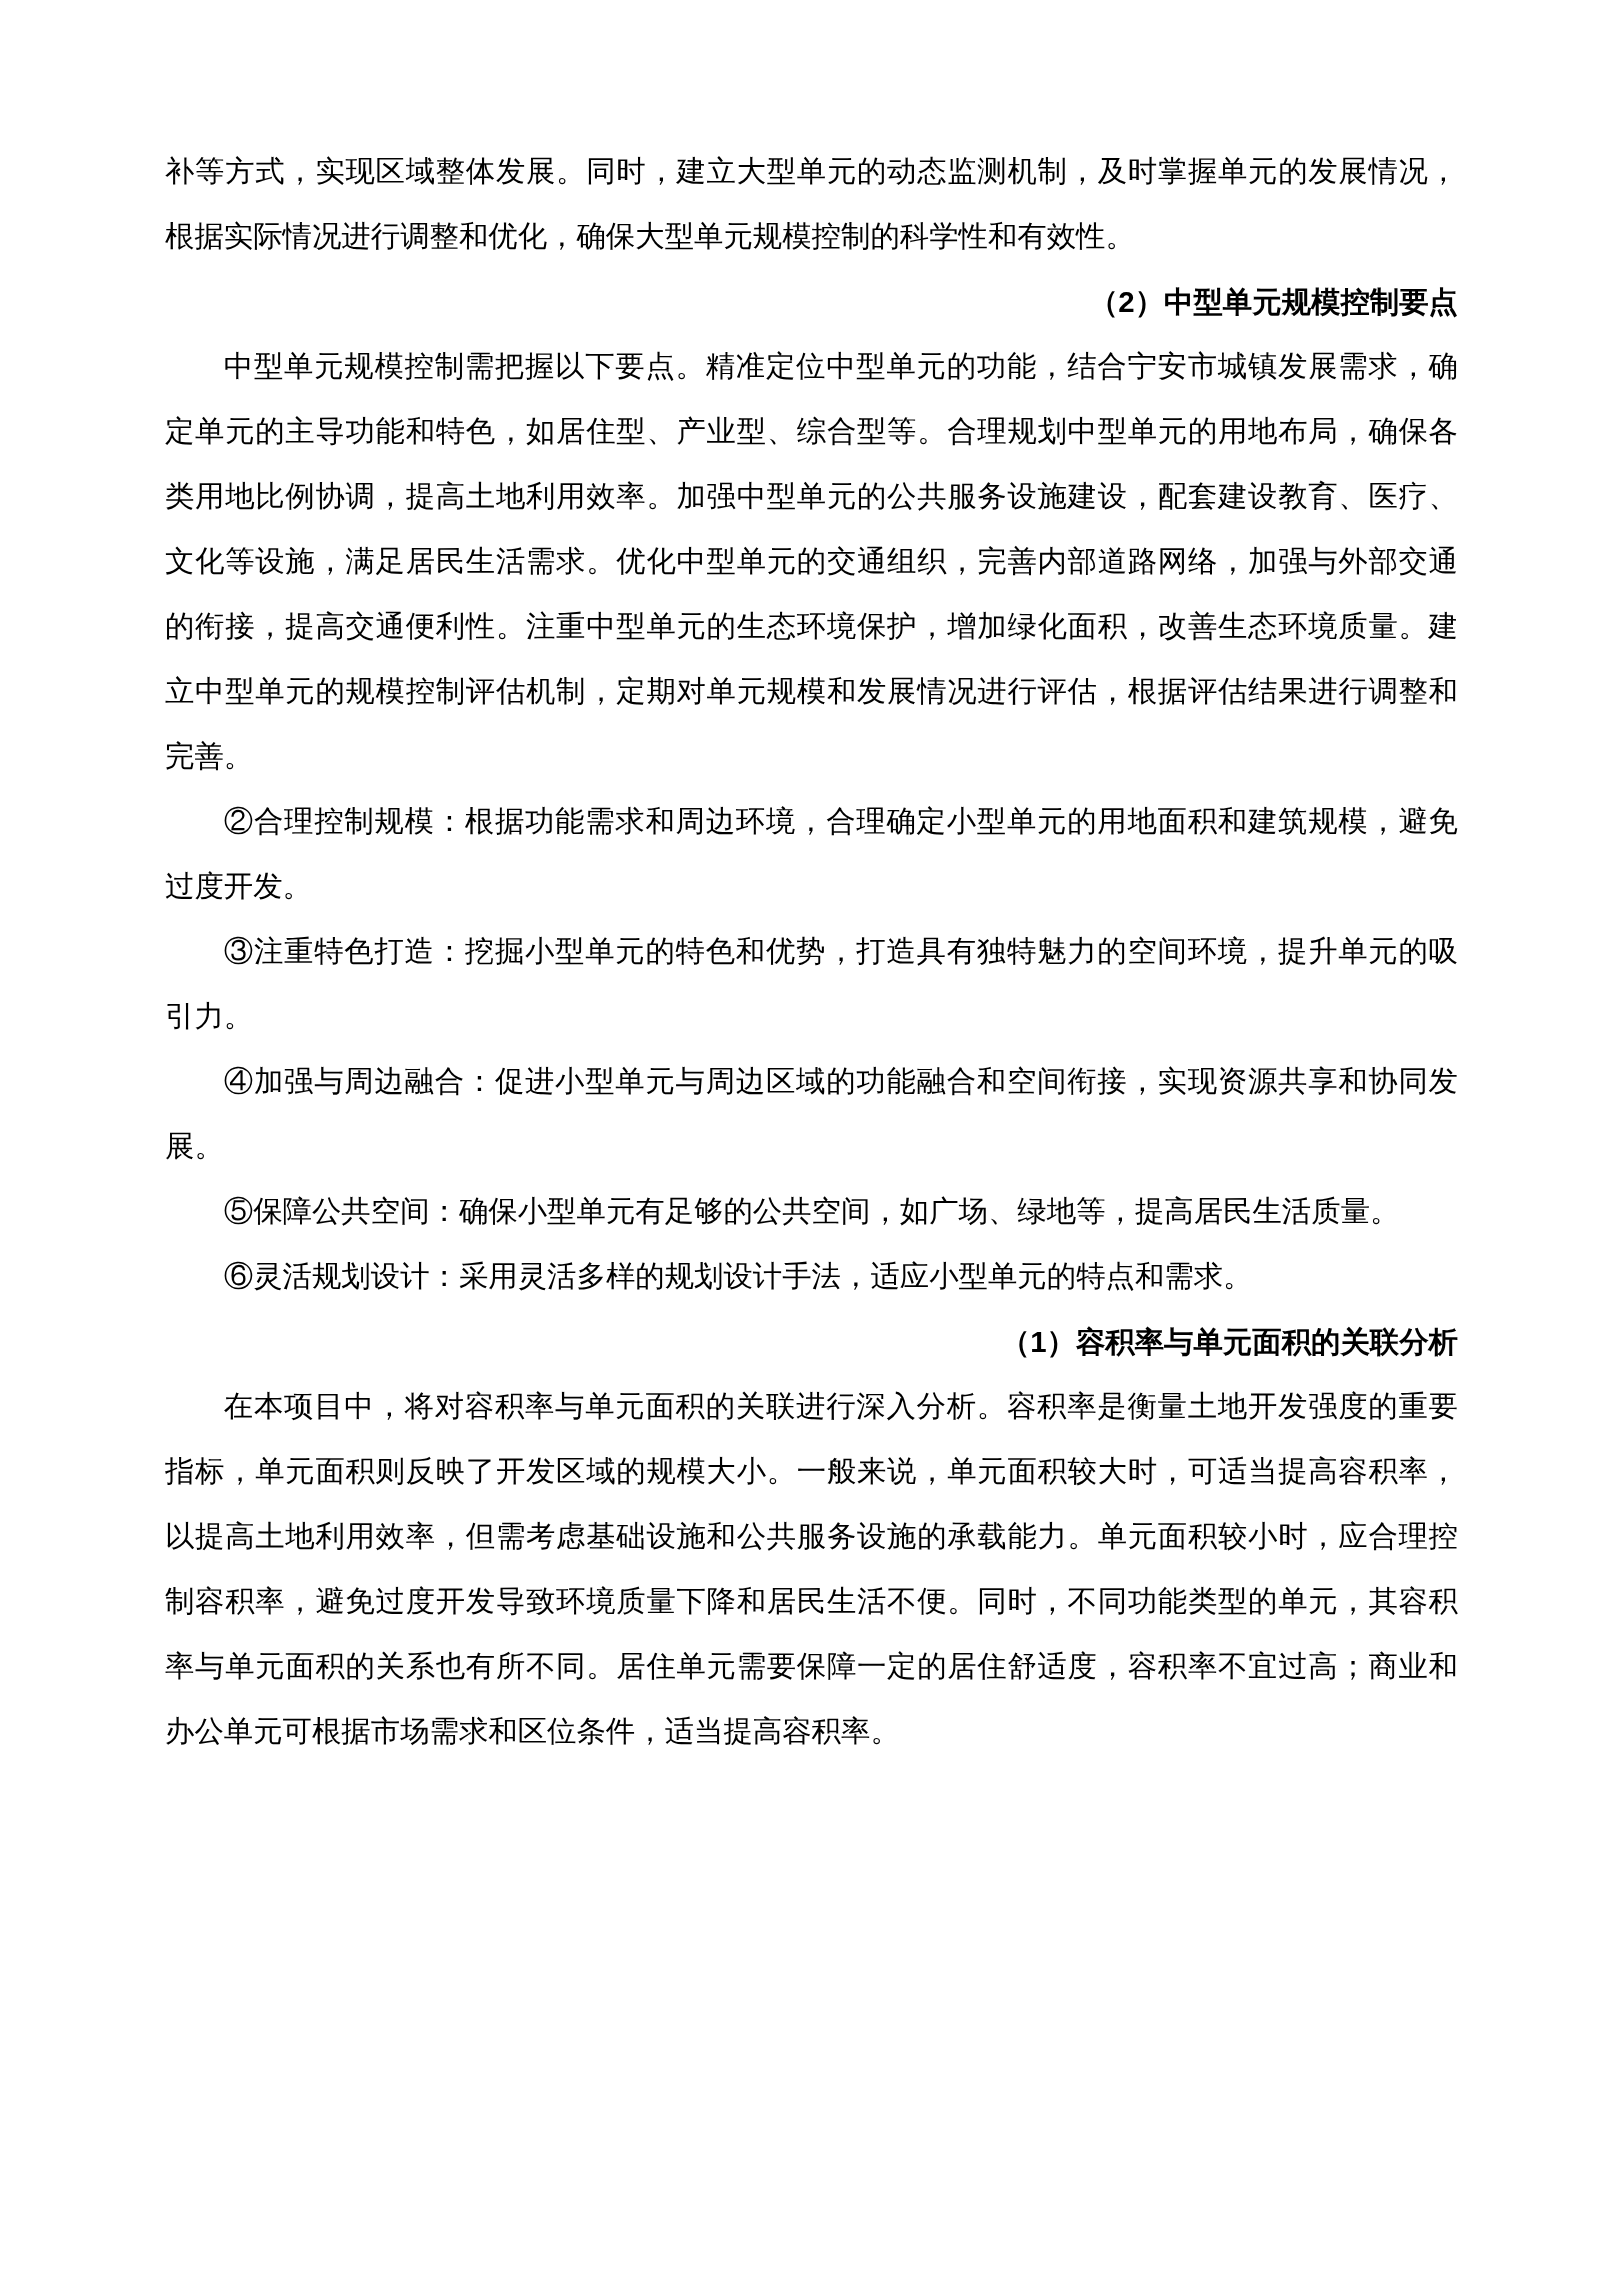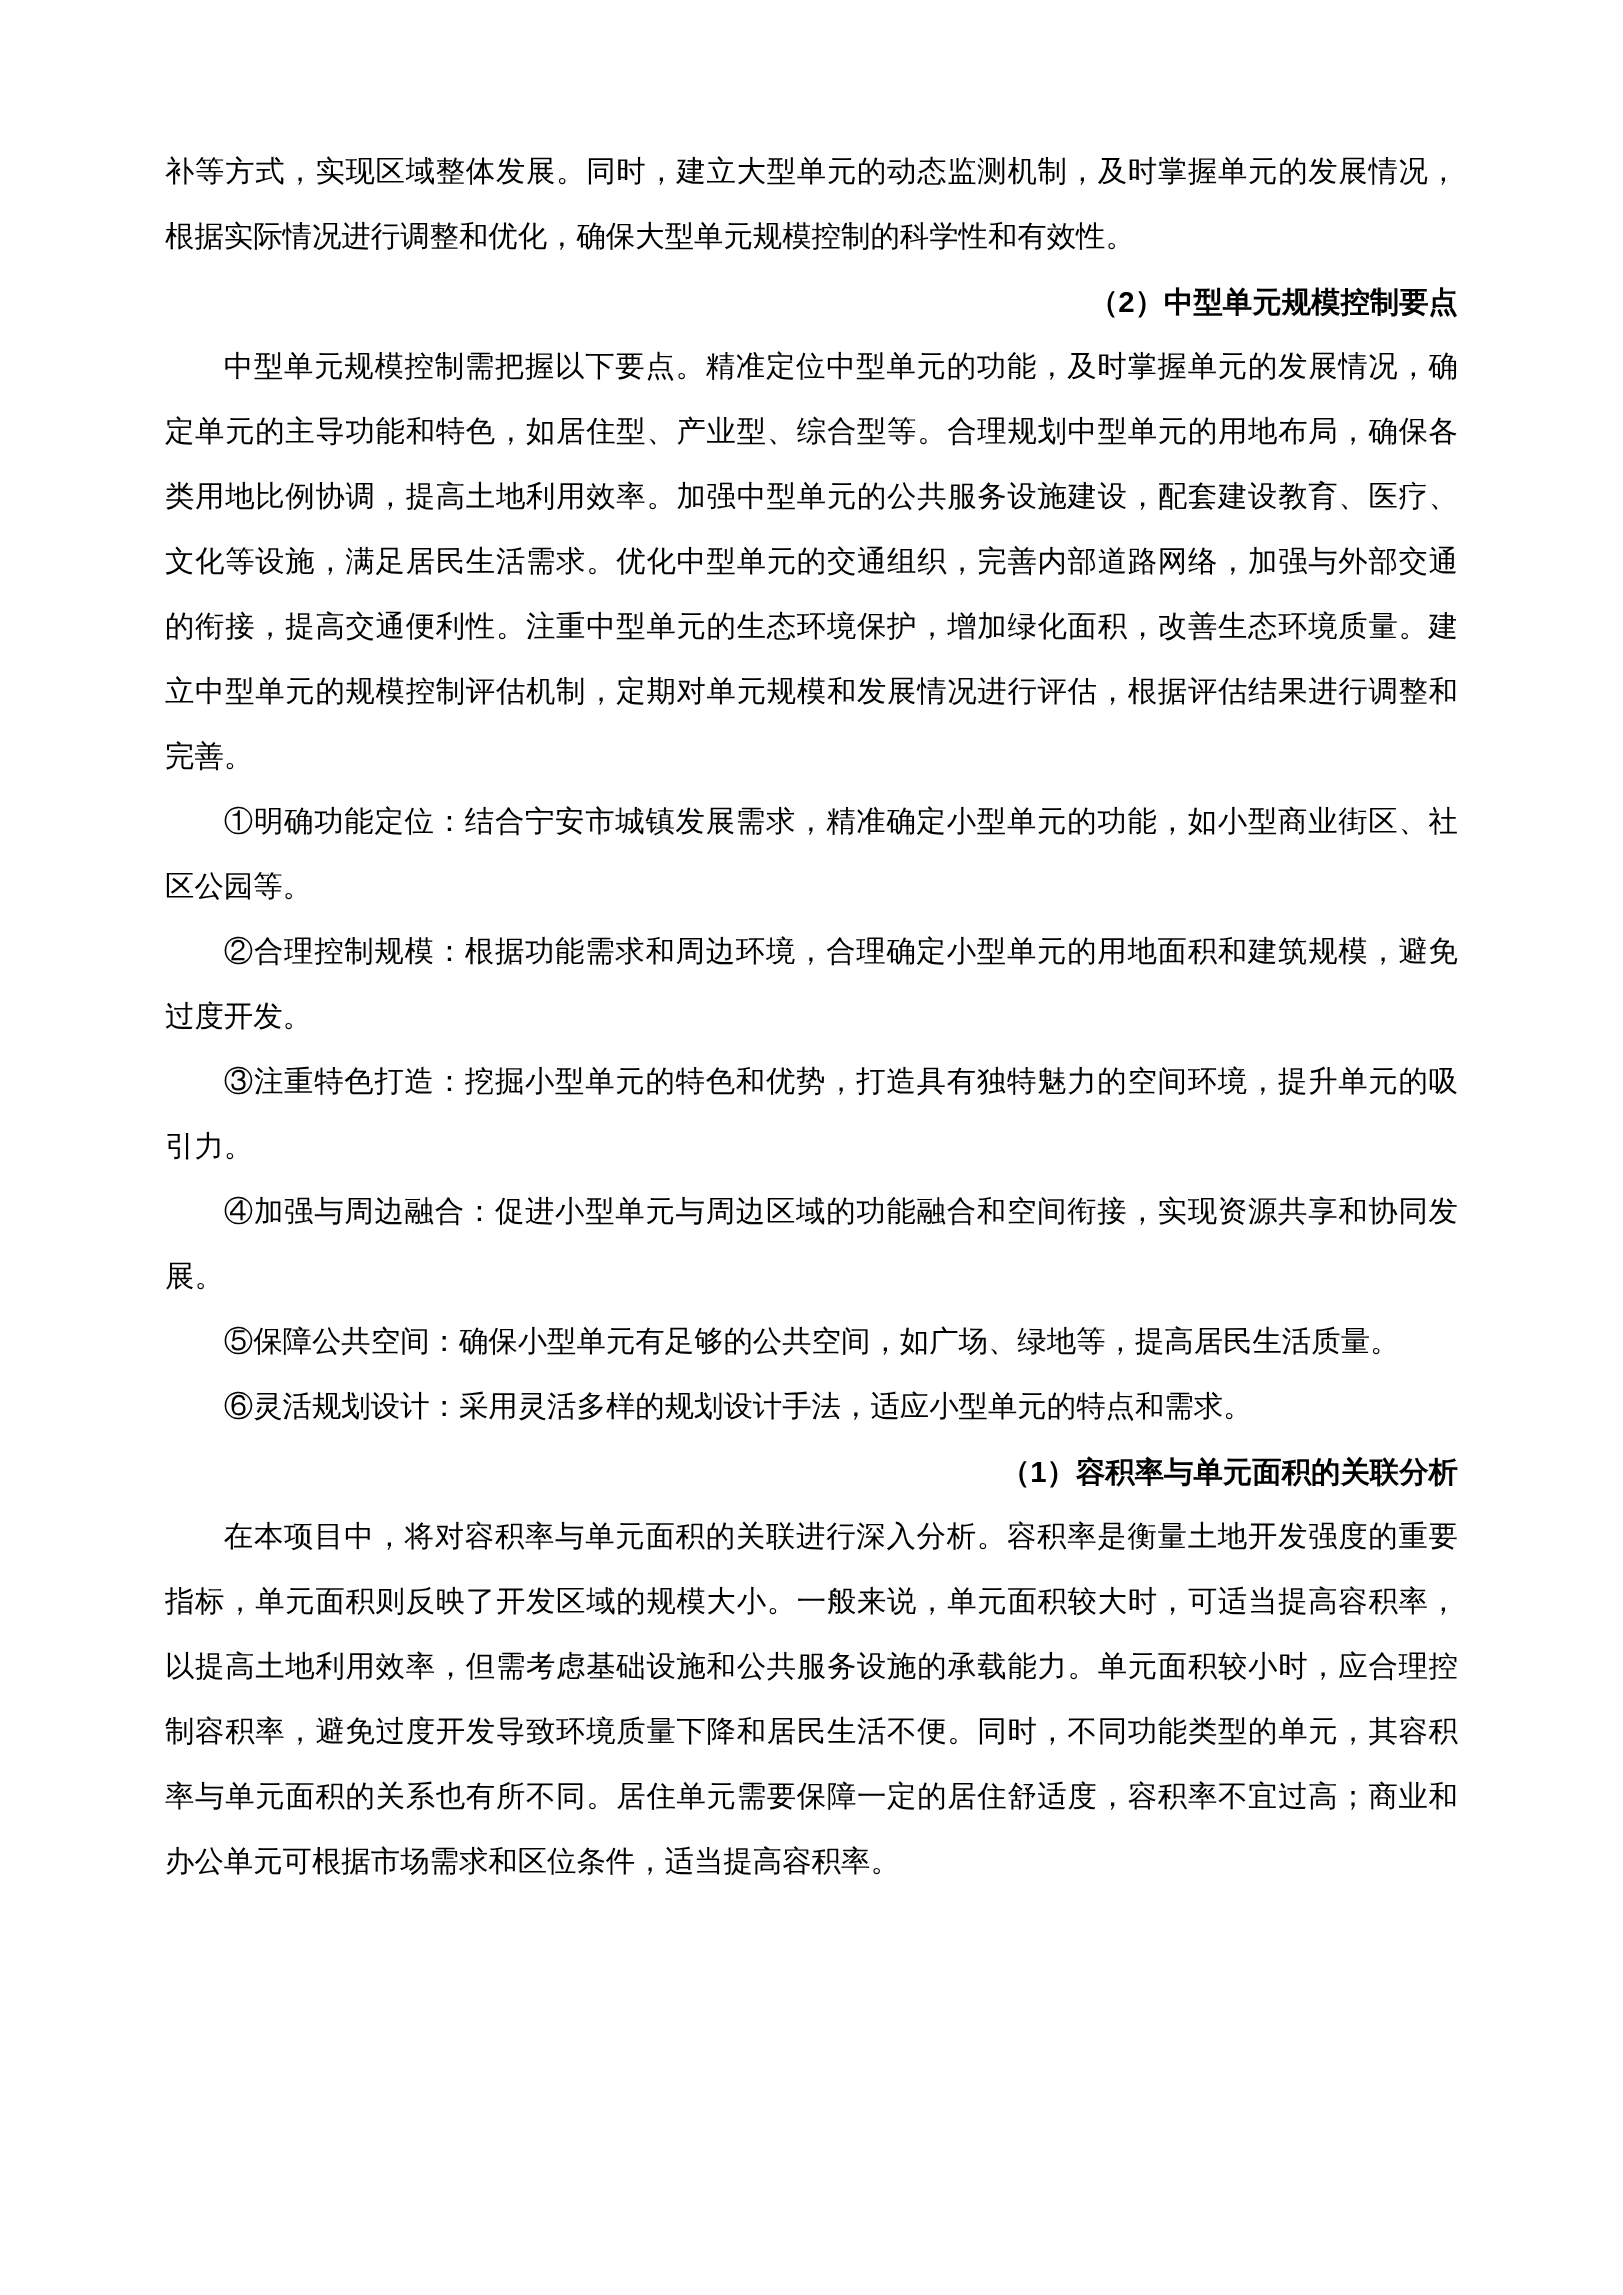--- a/index.html
+++ b/index.html
@@ -43,22 +43,21 @@
     text-align: right;
   }
 </style>
 </head>
 <body>
 
 <div class="page">
   <div class="content">
     <p class="para-noindent">补等方式，实现区域整体发展。同时，建立大型单元的动态监测机制，及时掌握单元的发展情况，根据实际情况进行调整和优化，确保大型单元规模控制的科学性和有效性。</p>
     <p class="heading">（2）中型单元规模控制要点</p>
-    <p class="para">中型单元规模控制需把握以下要点。精准定位中型单元的功能，及时掌握单元的发展情况，确定单元的主导功能和特色，如居住型、产业型、综合型等。合理规划中型单元的用地布局，确保各类用地比例协调，提高土地利用效率。加强中型单元的公共服务设施建设，配套建设教育、医疗、文化等设施，满足居民生活需求。优化中型单元的交通组织，完善内部道路网络，加强与外部交通的衔接，提高交通便利性。注重中型单元的生态环境保护，增加绿化面积，改善生态环境质量。建立中型单元的规模控制评估机制，定期对单元规模和发展情况进行评估，根据评估结果进行调整和完善。</p>
-    <p class="para">①明确功能定位：结合宁安市城镇发展需求，精准确定小型单元的功能，如小型商业街区、社区公园等。</p>
+    <p class="para">中型单元规模控制需把握以下要点。精准定位中型单元的功能，结合宁安市城镇发展需求，确定单元的主导功能和特色，如居住型、产业型、综合型等。合理规划中型单元的用地布局，确保各类用地比例协调，提高土地利用效率。加强中型单元的公共服务设施建设，配套建设教育、医疗、文化等设施，满足居民生活需求。优化中型单元的交通组织，完善内部道路网络，加强与外部交通的衔接，提高交通便利性。注重中型单元的生态环境保护，增加绿化面积，改善生态环境质量。建立中型单元的规模控制评估机制，定期对单元规模和发展情况进行评估，根据评估结果进行调整和完善。</p>
     <p class="para">②合理控制规模：根据功能需求和周边环境，合理确定小型单元的用地面积和建筑规模，避免过度开发。</p>
     <p class="para">③注重特色打造：挖掘小型单元的特色和优势，打造具有独特魅力的空间环境，提升单元的吸引力。</p>
     <p class="para">④加强与周边融合：促进小型单元与周边区域的功能融合和空间衔接，实现资源共享和协同发展。</p>
     <p class="para">⑤保障公共空间：确保小型单元有足够的公共空间，如广场、绿地等，提高居民生活质量。</p>
     <p class="para">⑥灵活规划设计：采用灵活多样的规划设计手法，适应小型单元的特点和需求。</p>
     <p class="heading">（1）容积率与单元面积的关联分析</p>
     <p class="para">在本项目中，将对容积率与单元面积的关联进行深入分析。容积率是衡量土地开发强度的重要指标，单元面积则反映了开发区域的规模大小。一般来说，单元面积较大时，可适当提高容积率，以提高土地利用效率，但需考虑基础设施和公共服务设施的承载能力。单元面积较小时，应合理控制容积率，避免过度开发导致环境质量下降和居民生活不便。同时，不同功能类型的单元，其容积率与单元面积的关系也有所不同。居住单元需要保障一定的居住舒适度，容积率不宜过高；商业和办公单元可根据市场需求和区位条件，适当提高容积率。</p>
   </div>
 </div>
 

